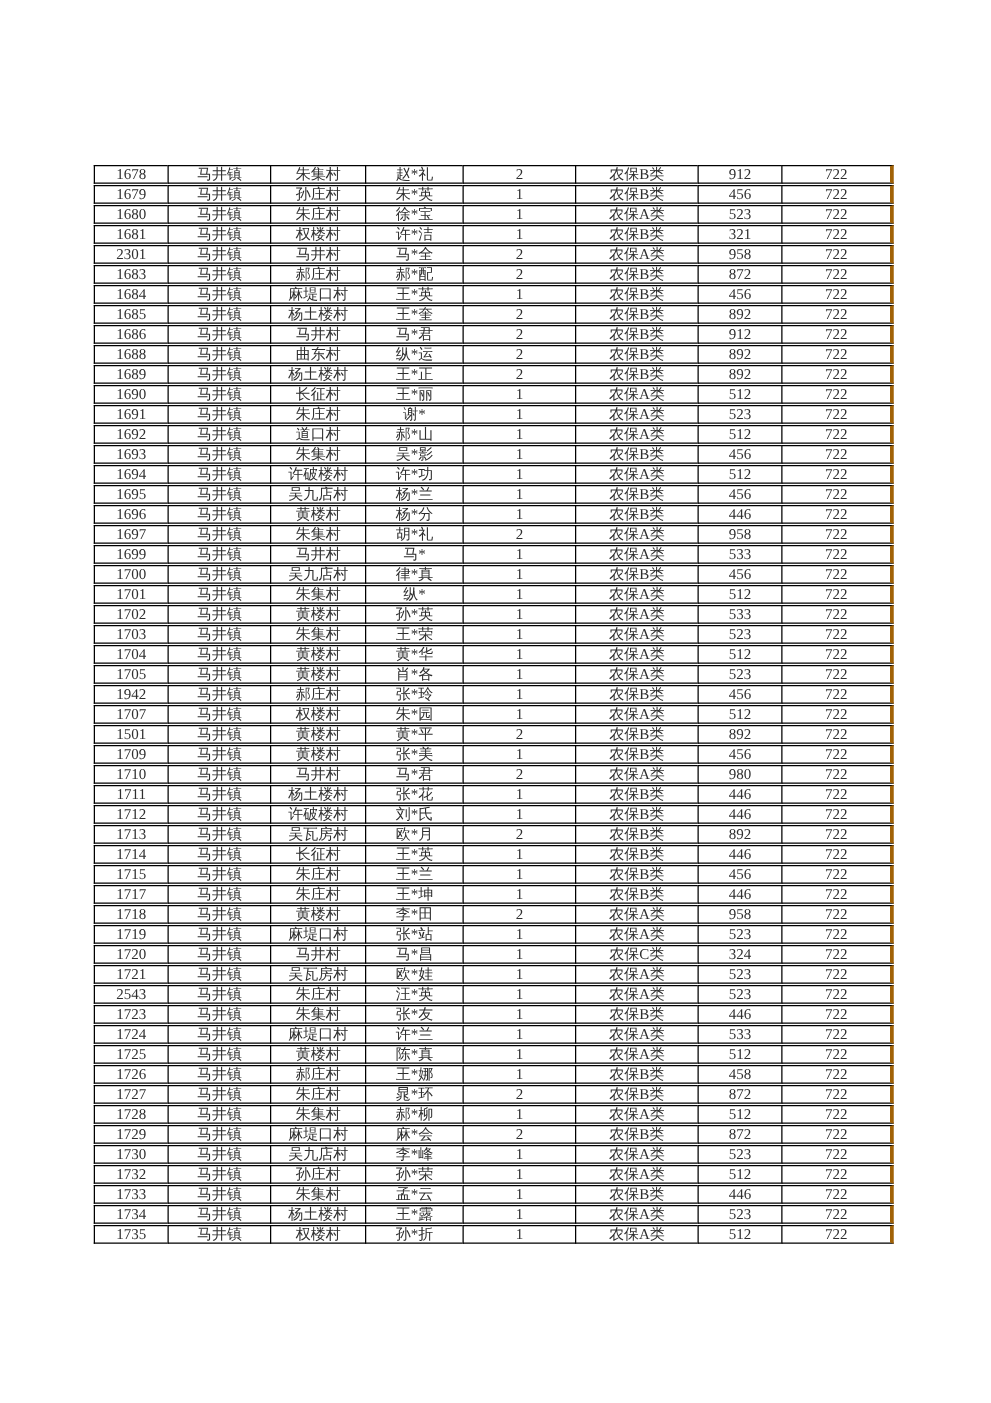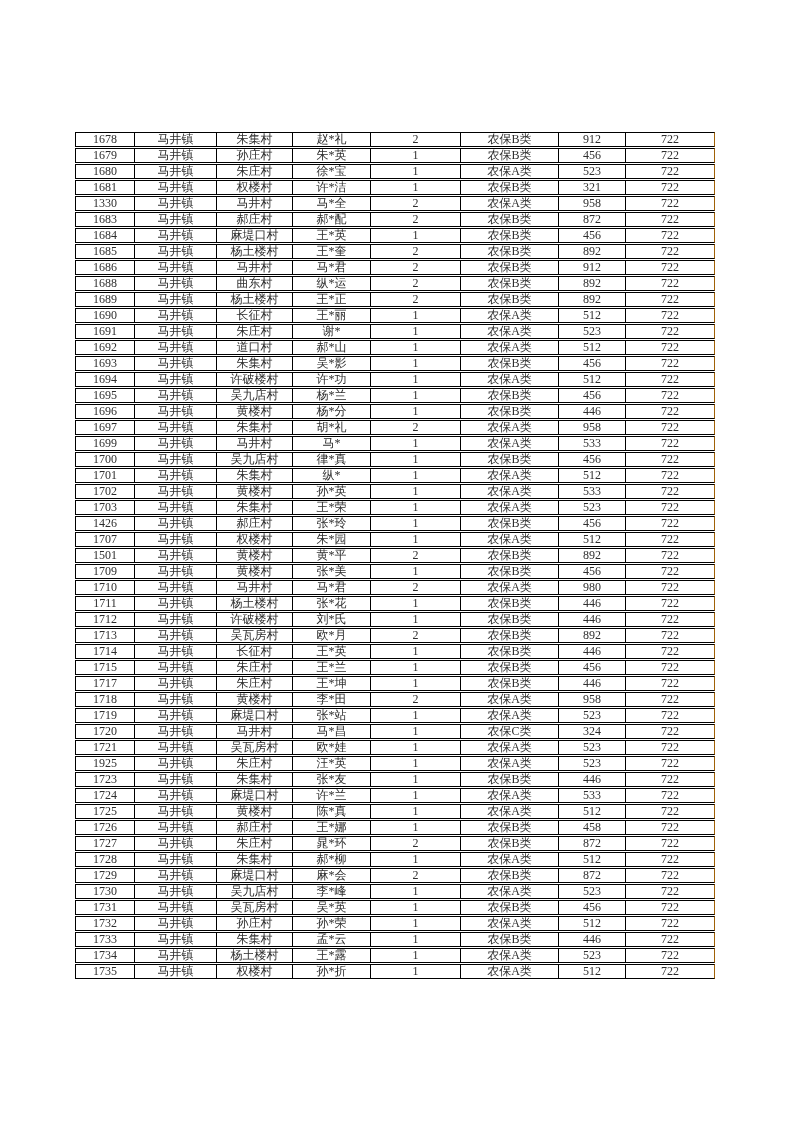--- a/index.html
+++ b/index.html
@@ -34,21 +34,21 @@
     vertical-align: middle;
     white-space: nowrap;
     overflow: hidden;
     border-top: 1px solid #000000;
     border-bottom: 1px solid #000000;
     border-left: 1px solid #000000;
     background: #ffffff;
     padding: 0;
   }
   table.grid td:last-child {
-    border-right: 1px solid #a16207;
+    border-right: 3px solid #a16207;
   }
 </style>
 </head>
 <body>
 
 <div class="page">
   <table class="grid">
     <colgroup>
       <col style="width:59px">
       <col style="width:82px">
@@ -94,21 +94,21 @@
           <td>1681</td>
           <td>马井镇</td>
           <td>权楼村</td>
           <td>许*洁</td>
           <td>1</td>
           <td>农保B类</td>
           <td>321</td>
           <td>722</td>
         </tr>
         <tr>
-          <td>1330</td>
+          <td>2301</td>
           <td>马井镇</td>
           <td>马井村</td>
           <td>马*全</td>
           <td>2</td>
           <td>农保A类</td>
           <td>958</td>
           <td>722</td>
         </tr>
         <tr>
           <td>1683</td>
@@ -294,21 +294,41 @@
           <td>1703</td>
           <td>马井镇</td>
           <td>朱集村</td>
           <td>王*荣</td>
           <td>1</td>
           <td>农保A类</td>
           <td>523</td>
           <td>722</td>
         </tr>
         <tr>
-          <td>1426</td>
+          <td>1704</td>
+          <td>马井镇</td>
+          <td>黄楼村</td>
+          <td>黄*华</td>
+          <td>1</td>
+          <td>农保A类</td>
+          <td>512</td>
+          <td>722</td>
+        </tr>
+        <tr>
+          <td>1705</td>
+          <td>马井镇</td>
+          <td>黄楼村</td>
+          <td>肖*各</td>
+          <td>1</td>
+          <td>农保A类</td>
+          <td>523</td>
+          <td>722</td>
+        </tr>
+        <tr>
+          <td>1942</td>
           <td>马井镇</td>
           <td>郝庄村</td>
           <td>张*玲</td>
           <td>1</td>
           <td>农保B类</td>
           <td>456</td>
           <td>722</td>
         </tr>
         <tr>
           <td>1707</td>
@@ -444,21 +464,21 @@
           <td>1721</td>
           <td>马井镇</td>
           <td>吴瓦房村</td>
           <td>欧*娃</td>
           <td>1</td>
           <td>农保A类</td>
           <td>523</td>
           <td>722</td>
         </tr>
         <tr>
-          <td>1925</td>
+          <td>2543</td>
           <td>马井镇</td>
           <td>朱庄村</td>
           <td>汪*英</td>
           <td>1</td>
           <td>农保A类</td>
           <td>523</td>
           <td>722</td>
         </tr>
         <tr>
           <td>1723</td>
@@ -531,30 +551,20 @@
           <td>722</td>
         </tr>
         <tr>
           <td>1730</td>
           <td>马井镇</td>
           <td>吴九店村</td>
           <td>李*峰</td>
           <td>1</td>
           <td>农保A类</td>
           <td>523</td>
-          <td>722</td>
-        </tr>
-        <tr>
-          <td>1731</td>
-          <td>马井镇</td>
-          <td>吴瓦房村</td>
-          <td>吴*英</td>
-          <td>1</td>
-          <td>农保B类</td>
-          <td>456</td>
           <td>722</td>
         </tr>
         <tr>
           <td>1732</td>
           <td>马井镇</td>
           <td>孙庄村</td>
           <td>孙*荣</td>
           <td>1</td>
           <td>农保A类</td>
           <td>512</td>

